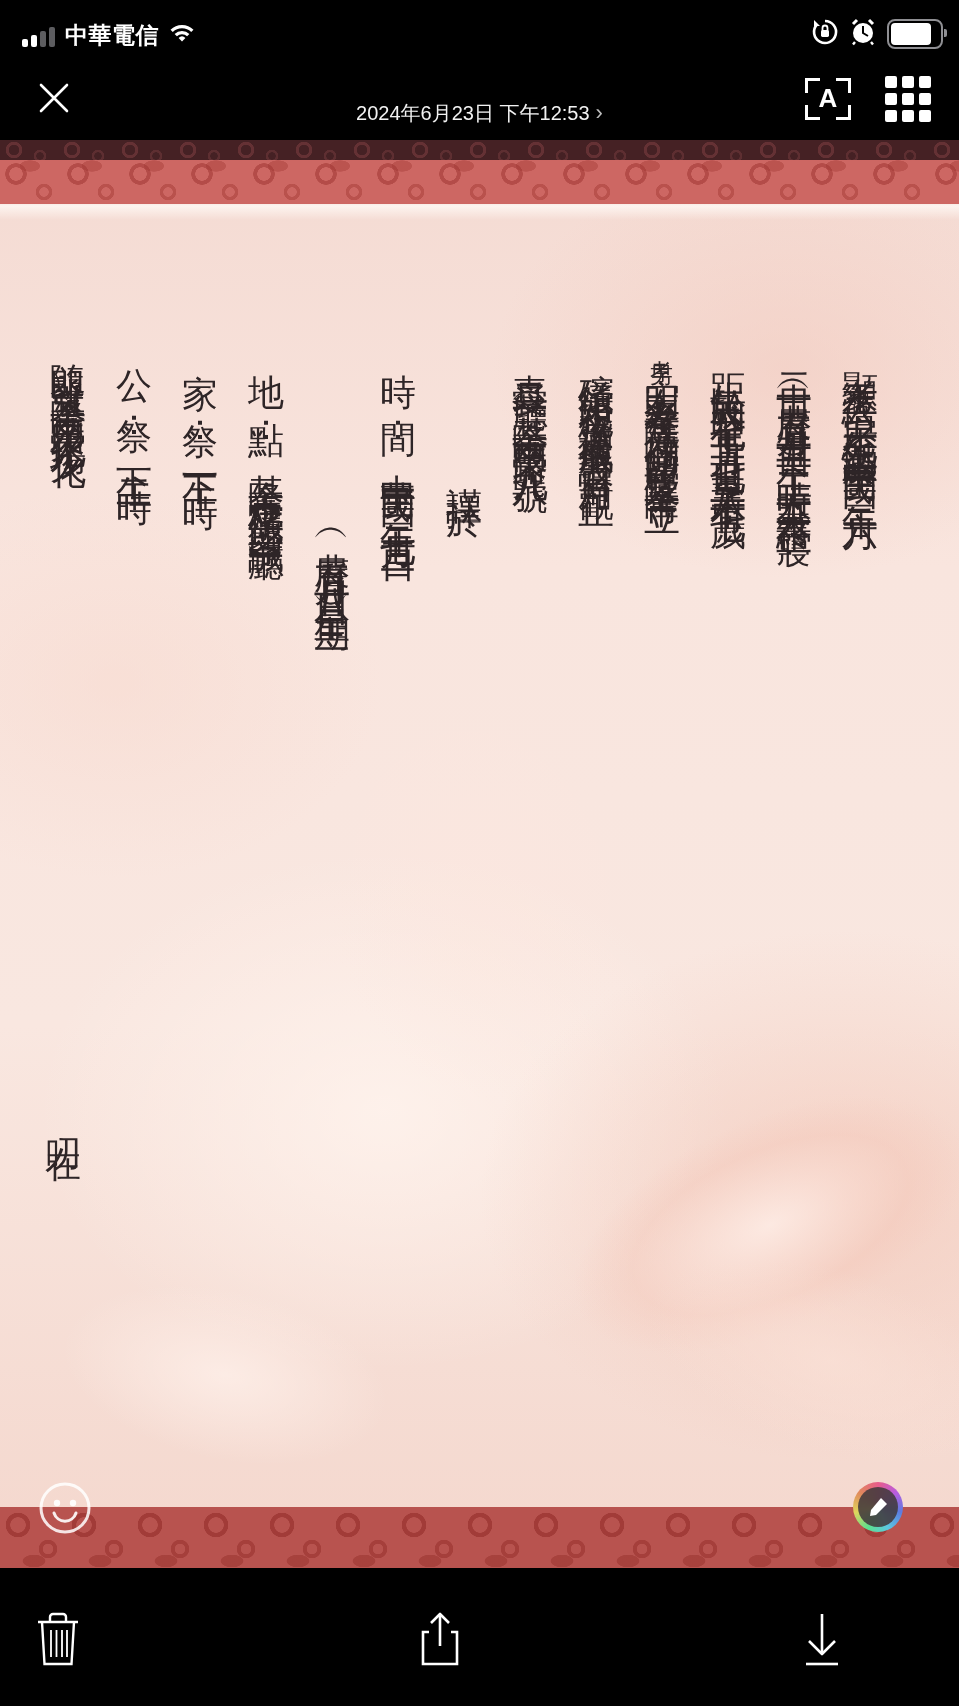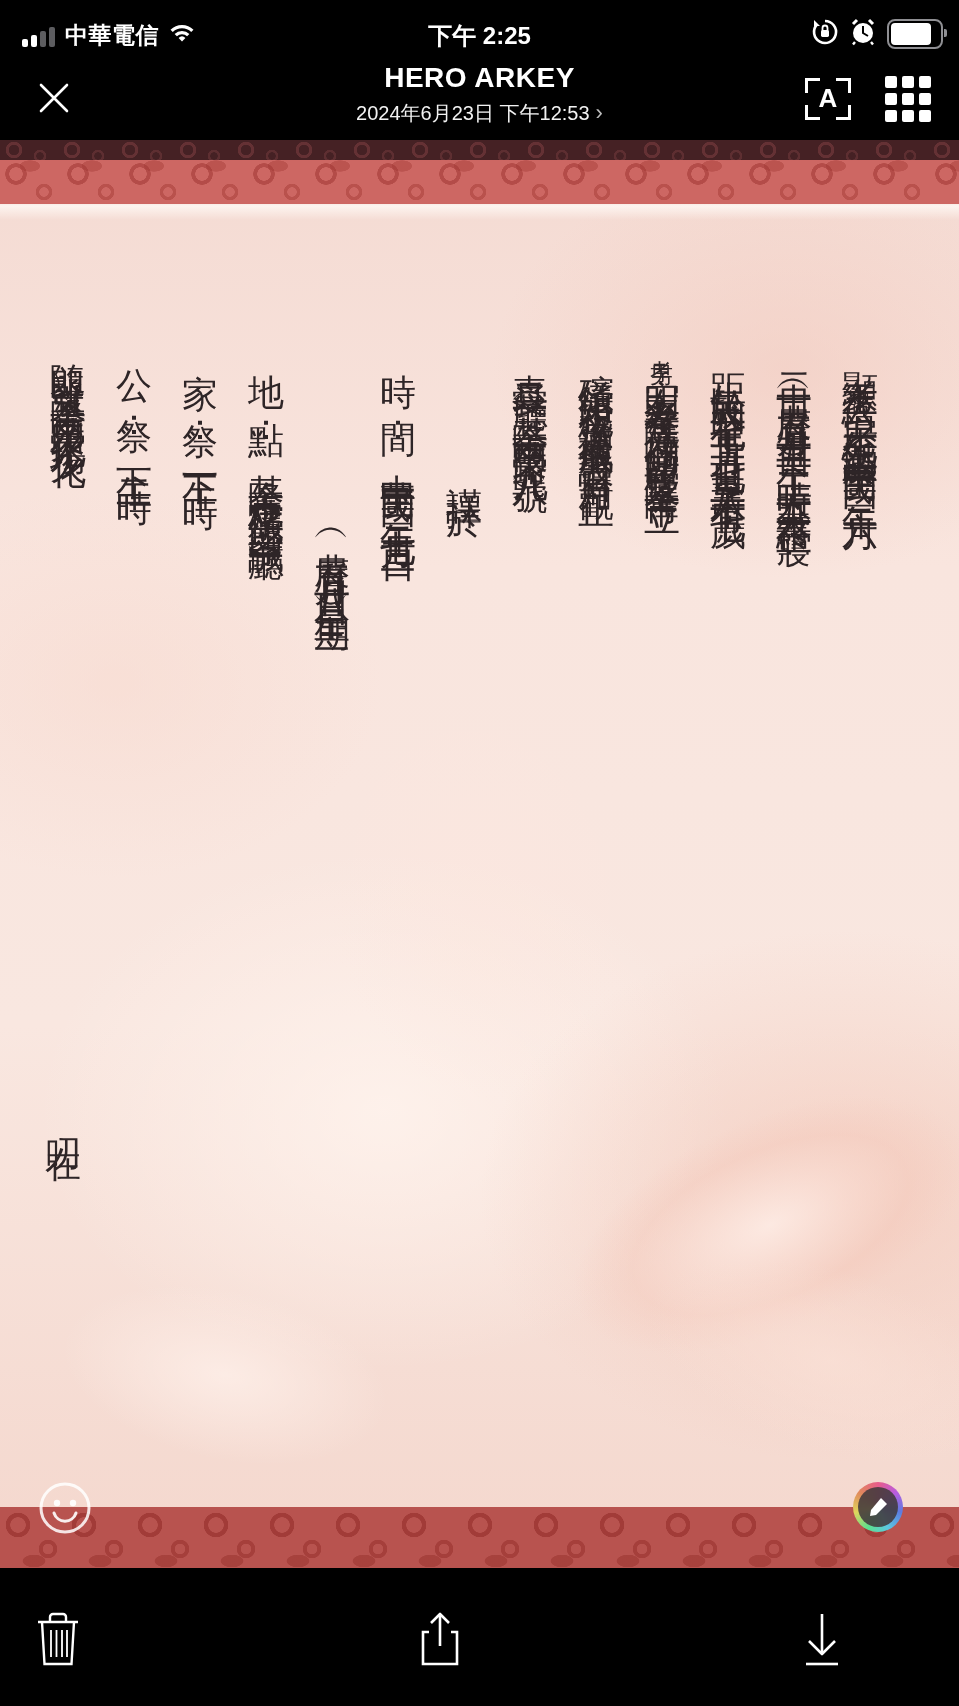--- a/index.html
+++ b/index.html
@@ -126,21 +126,20 @@
         </span>
       <span class="carrier">中華電信</span>
       <span>
         <svg width="26" height="20" viewBox="0 0 26 20">
             <path d="M13 17.5l-3.4-3.6a5 5 0 016.8 0z" fill="#fff"></path>
             <path d="M5.6 9.9a10.6 10.6 0 0114.8 0l-2.3 2.4a7.4 7.4 0 00-10.2 0z" fill="#fff"></path>
             <path d="M1.5 5.7a16.4 16.4 0 0123 0l-2.3 2.4a13.2 13.2 0 00-18.4 0z" fill="#fff"></path>
           </svg>
       </span>
     </div>
-    <div class="sb-time">下午 2:25</div>
     <div class="sb-right">
       <span>
         <svg width="28" height="28" viewBox="0 0 28 28">
             <path d="M14 3a11 11 0 11-8 3.5" fill="none" stroke="#fff" stroke-width="2.6"></path>
             <path d="M3 2v6h6z" fill="#fff"></path>
             <rect x="10" y="12" width="8" height="7" rx="1.4" fill="#fff"></rect>
             <path d="M11.5 12v-2a2.5 2.5 0 015 0v2" fill="none" stroke="#fff" stroke-width="1.8"></path>
           </svg>
       </span>
       <span>
@@ -156,21 +155,20 @@
         </span>
     </div>
   </div>
 
   <div class="app-header">
     <div class="close-btn" aria-label="close">
       <svg width="40" height="40" viewBox="0 0 40 40">
           <path d="M7 7l26 26M33 7L7 33" stroke="#fff" stroke-width="2.6" stroke-linecap="round"></path>
         </svg>
     </div>
-    <div class="page-title">HERO ARKEY</div>
     <div class="page-sub">
       <span>2024年6月23日 下午12:53</span><span class="chev">›</span>
     </div>
     <div class="hdr-right">
       <div class="livetext">
         <span class="corner c1"></span>
           <span class="corner c2"></span>
           <span class="corner c3"></span>
           <span class="corner c4"></span>
         <span class="a">A</span>

